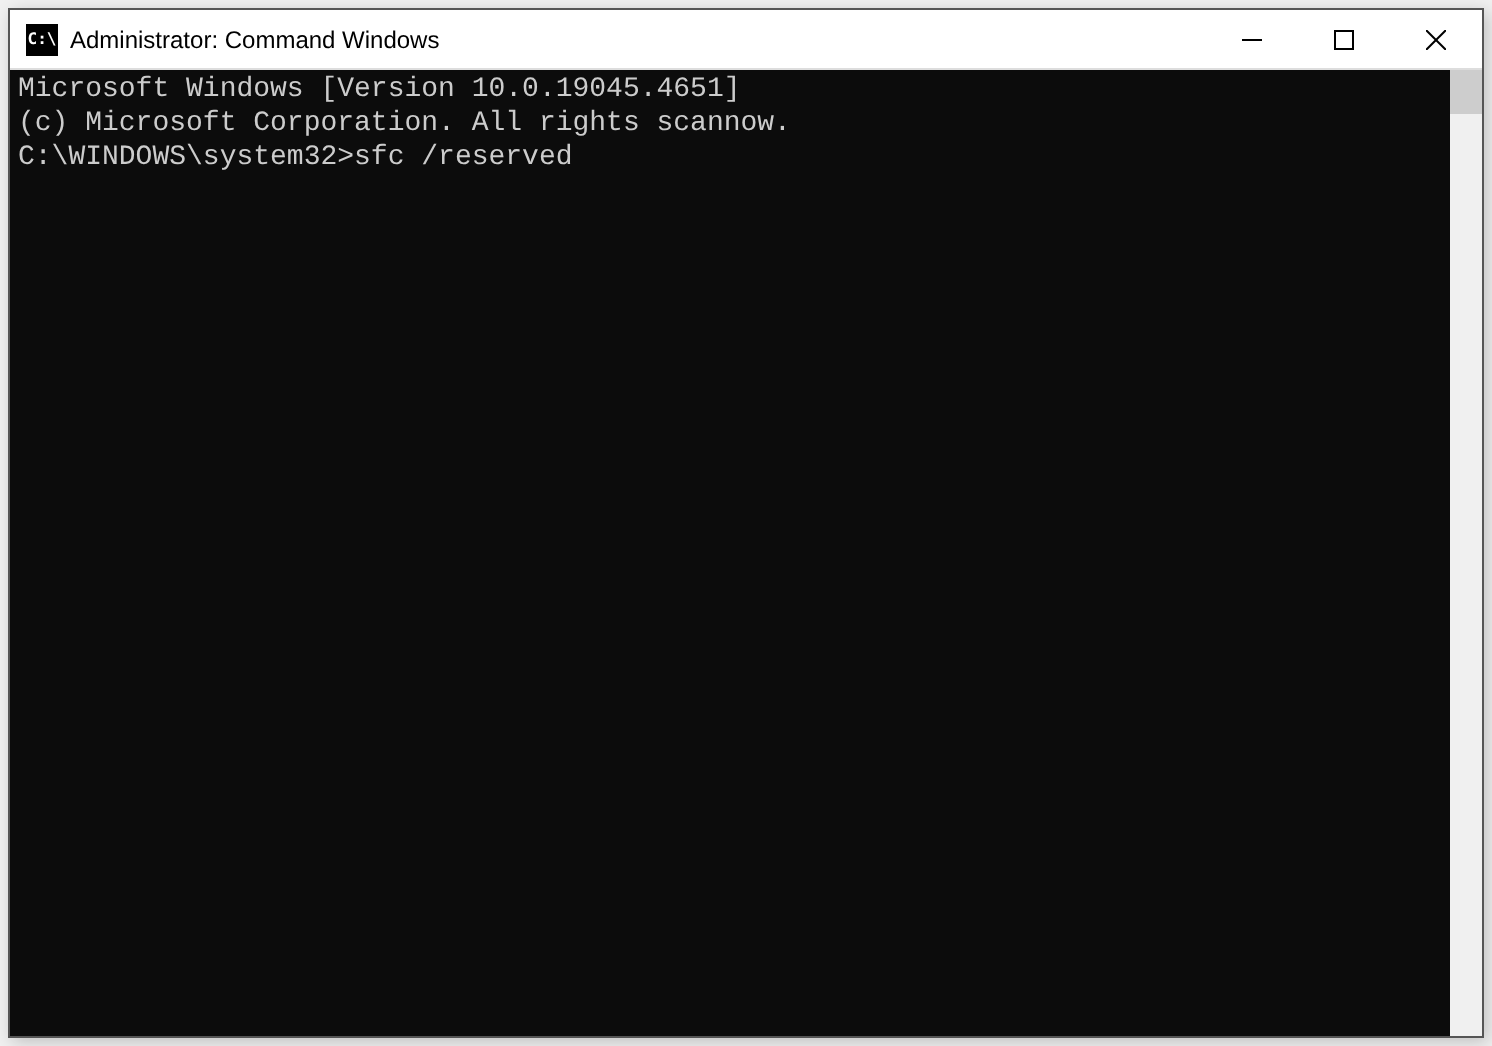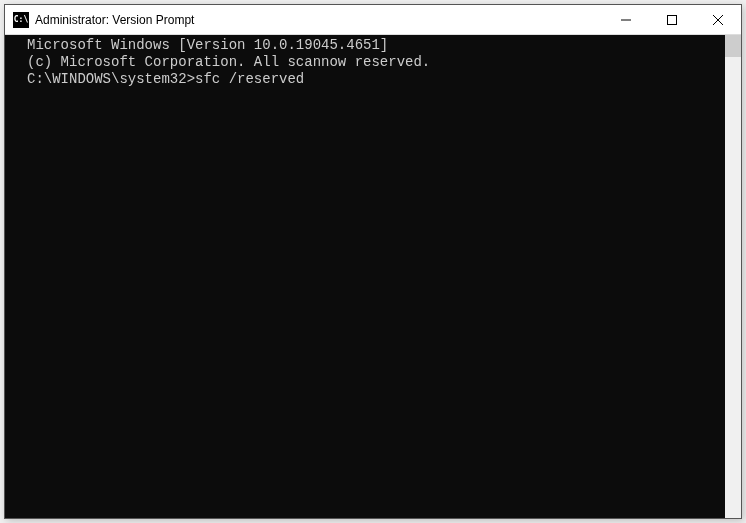--- a/index.html
+++ b/index.html
@@ -69,21 +69,20 @@
       height: 10px;
       stroke: #000;
       stroke-width: 1;
       fill: none;
     }
     .terminal-area {
       flex: 1;
       display: flex;
       background: #0c0c0c;
       overflow: hidden;
-      padding-left: 18px;
     }
     .terminal {
       flex: 1;
       padding: 2px 4px;
       font-family: Consolas, "Courier New", monospace;
       font-size: 14px;
       line-height: 1.2;
       color: #cccccc;
       white-space: pre;
       overflow: hidden;
@@ -107,39 +106,39 @@
     .prompt-line {
       display: inline;
     }
   </style>
 </head>
 <body>
 
 <div class="window">
   <div class="titlebar">
     <div class="app-icon">C:\</div>
-    <div class="title">Administrator: Version Prompt</div>
+    <div class="title">Administrator: Command Windows</div>
     <div class="window-controls">
       <div class="win-btn">
         <svg viewBox="0 0 10 10">
             <line x1="0" y1="5" x2="10" y2="5"></line>
           </svg>
       </div>
       <div class="win-btn">
         <svg viewBox="0 0 10 10">
             <rect x="0.5" y="0.5" width="9" height="9"></rect>
           </svg>
       </div>
       <div class="win-btn close">
         <svg viewBox="0 0 10 10">
             <line x1="0" y1="0" x2="10" y2="10"></line>
             <line x1="10" y1="0" x2="0" y2="10"></line>
           </svg>
       </div>
     </div>
   </div>
   <div class="terminal-area">
-    <div class="terminal"><span class="line">Microsoft Windows [Version 10.0.19045.4651]</span><span class="line">(c) Microsoft Corporation. All scannow reserved.</span><span class="line"></span><span class="line"><span class="prompt-line">C:\WINDOWS\system32&gt;</span><span class="prompt-line">sfc /reserved</span></span></div>
+    <div class="terminal"><span class="line">Microsoft Windows [Version 10.0.19045.4651]</span><span class="line">(c) Microsoft Corporation. All rights scannow.</span><span class="line"></span><span class="line"><span class="prompt-line">C:\WINDOWS\system32&gt;</span><span class="prompt-line">sfc /reserved</span></span></div>
     <div class="scrollbar">
       <div class="scroll-thumb"></div>
     </div>
   </div>
 </div>
 
 </body></html>

